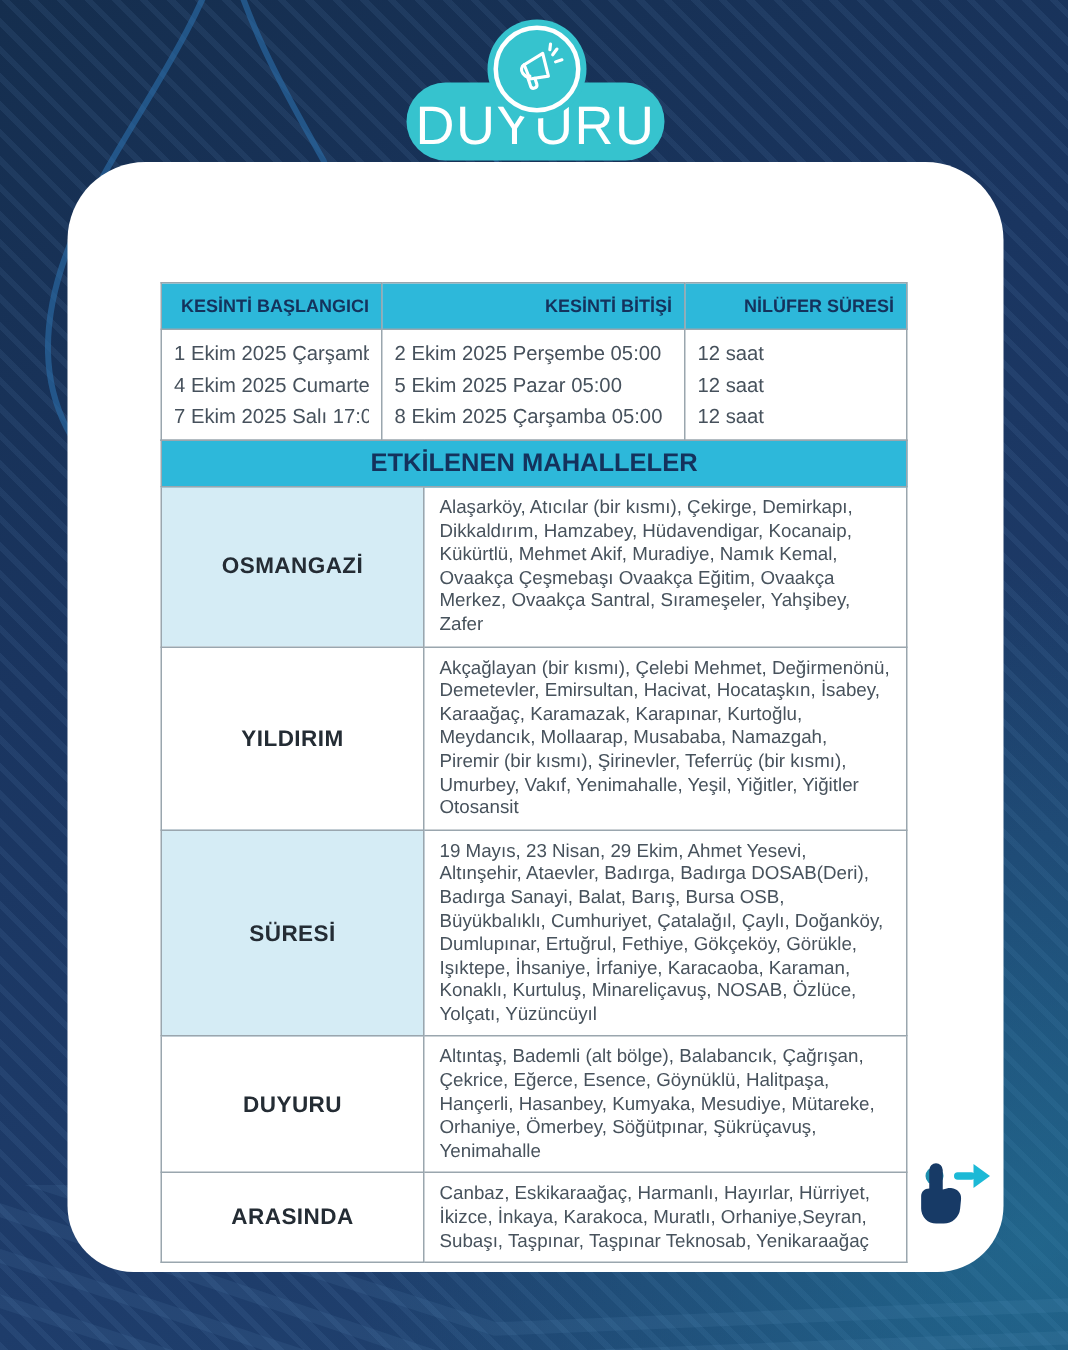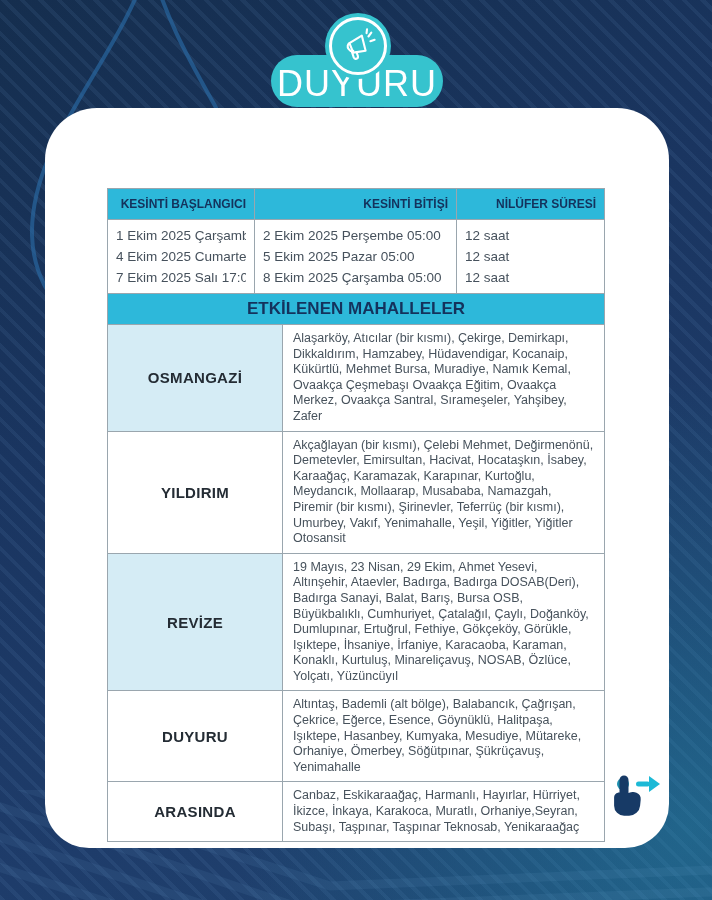--- a/index.html
+++ b/index.html
@@ -131,33 +131,33 @@
             <col style="width:322px">
           </colgroup>
         <thead>
           <tr>
             <th class="center" colspan="2">ETKİLENEN MAHALLELER</th>
           </tr>
         </thead>
         <tbody>
           <tr class="zebra">
             <td class="district">OSMANGAZİ</td>
-            <td class="nbhd">Alaşarköy, Atıcılar (bir kısmı), Çekirge, Demirkapı, Dikkaldırım, Hamzabey, Hüdavendigar, Kocanaip, Kükürtlü, Mehmet Bursa, Muradiye, Namık Kemal, Ovaakça Çeşmebaşı Ovaakça Eğitim, Ovaakça Merkez, Ovaakça Santral, Sırameşeler, Yahşibey, Zafer</td>
+            <td class="nbhd">Alaşarköy, Atıcılar (bir kısmı), Çekirge, Demirkapı, Dikkaldırım, Hamzabey, Hüdavendigar, Kocanaip, Kükürtlü, Mehmet Akif, Muradiye, Namık Kemal, Ovaakça Çeşmebaşı Ovaakça Eğitim, Ovaakça Merkez, Ovaakça Santral, Sırameşeler, Yahşibey, Zafer</td>
           </tr>
           <tr>
             <td class="district">YILDIRIM</td>
             <td class="nbhd">Akçağlayan (bir kısmı), Çelebi Mehmet, Değirmenönü, Demetevler, Emirsultan, Hacivat, Hocataşkın, İsabey, Karaağaç, Karamazak, Karapınar, Kurtoğlu, Meydancık, Mollaarap, Musababa, Namazgah, Piremir (bir kısmı), Şirinevler, Teferrüç (bir kısmı), Umurbey, Vakıf, Yenimahalle, Yeşil, Yiğitler, Yiğitler Otosansit</td>
           </tr>
           <tr class="zebra">
-            <td class="district">REVİZE</td>
+            <td class="district">SÜRESİ</td>
             <td class="nbhd">19 Mayıs, 23 Nisan, 29 Ekim, Ahmet Yesevi, Altınşehir, Ataevler, Badırga, Badırga DOSAB(Deri), Badırga Sanayi, Balat, Barış, Bursa OSB, Büyükbalıklı, Cumhuriyet, Çatalağıl, Çaylı, Doğanköy, Dumlupınar, Ertuğrul, Fethiye, Gökçeköy, Görükle, Işıktepe, İhsaniye, İrfaniye, Karacaoba, Karaman, Konaklı, Kurtuluş, Minareliçavuş, NOSAB, Özlüce, Yolçatı, Yüzüncüyıl</td>
           </tr>
           <tr>
             <td class="district">DUYURU</td>
-            <td class="nbhd">Altıntaş, Bademli (alt bölge), Balabancık, Çağrışan, Çekrice, Eğerce, Esence, Göynüklü, Halitpaşa, Işıktepe, Hasanbey, Kumyaka, Mesudiye, Mütareke, Orhaniye, Ömerbey, Söğütpınar, Şükrüçavuş, Yenimahalle</td>
+            <td class="nbhd">Altıntaş, Bademli (alt bölge), Balabancık, Çağrışan, Çekrice, Eğerce, Esence, Göynüklü, Halitpaşa, Hançerli, Hasanbey, Kumyaka, Mesudiye, Mütareke, Orhaniye, Ömerbey, Söğütpınar, Şükrüçavuş, Yenimahalle</td>
           </tr>
           <tr>
             <td class="district">ARASINDA</td>
             <td class="nbhd">Canbaz, Eskikaraağaç, Harmanlı, Hayırlar, Hürriyet, İkizce, İnkaya, Karakoca, Muratlı, Orhaniye,Seyran, Subaşı, Taşpınar, Taşpınar Teknosab, Yenikaraağaç</td>
           </tr>
         </tbody>
       </table>
     </div>
   </div>
 

